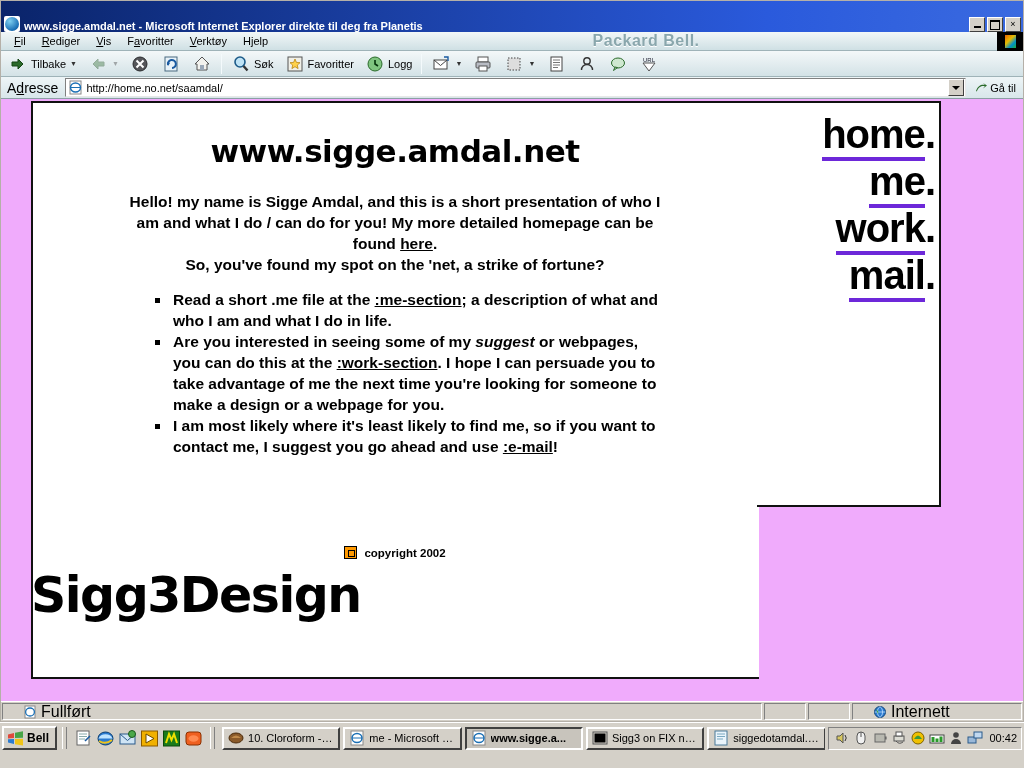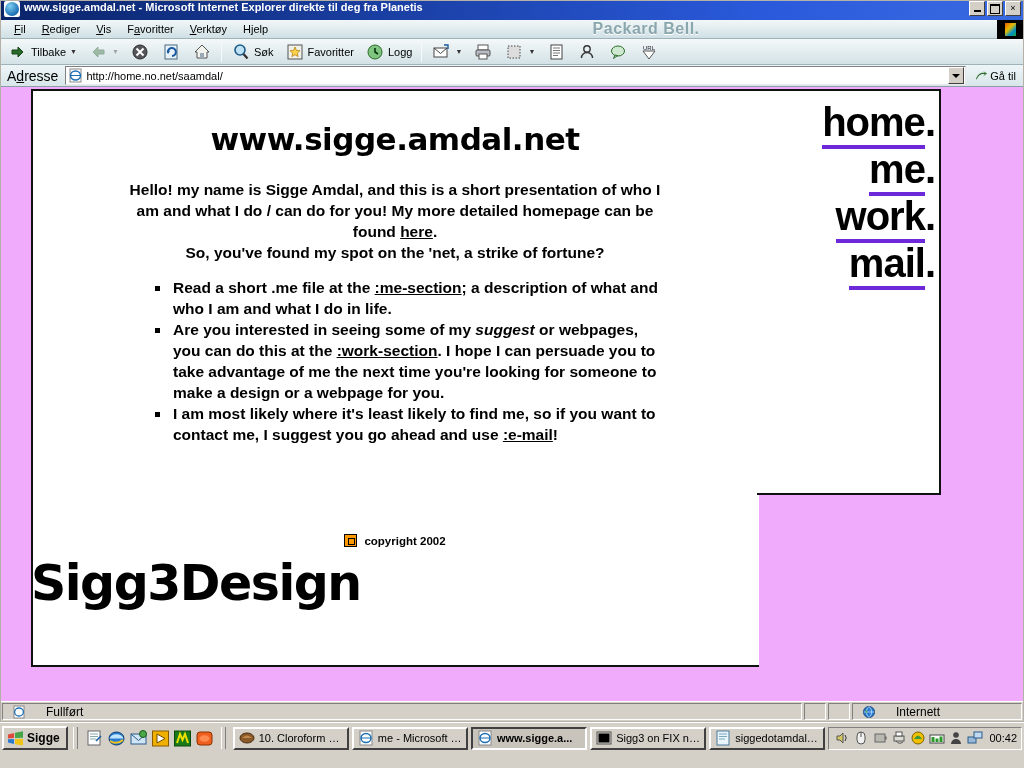--- a/index.html
+++ b/index.html
@@ -15,23 +15,23 @@
   #ie-window {
     position: absolute; left: 0; top: 0;
     width: 1024px; height: 722px;
     background: #d4d0c8;
     border: 1px solid #b5b0a8;
     display: flex; flex-direction: column;
   }
 
   
   .titlebar {
-    height: 19px;
+    height: 31px;
     background: linear-gradient(to right, #0a246a 0%, #2a5adc 75%, #3a6ae0 100%);
-    display: flex; align-items: flex-start;
+    display: flex; align-items: flex-end;
     padding: 0 2px 0 3px;
     flex: 0 0 auto;
   }
   .tb-icon {
     width: 16px; height: 16px; margin-right: 4px;
     background: #ffffff;
     border-radius: 2px;
     position: relative; flex: 0 0 auto;
     overflow: hidden;
   }
@@ -234,22 +234,22 @@
   
   .statusbar {
     height: 20px; flex: 0 0 auto;
     background: #d4d0c8; display: flex; align-items: stretch;
     border-top: 1px solid #ffffff;
     padding: 1px;
     gap: 2px;
   }
   .sb-pane {
     border: 1px solid; border-color: #808080 #ffffff #ffffff #808080;
-    display: flex; align-items: center; padding: 0 9px; gap: 20px;
-    font-size: 12px; color: #000; white-space: nowrap;
+    display: flex; align-items: center; padding: 0 20px; gap: 4px;
+    font-size: 16px; color: #000; white-space: nowrap;
   }
   .sb-main { flex: 1 1 auto; }
   .sb-small { width: 22px; }
   .sb-zone { width: 170px; }
 
   
   #taskbar {
     position: absolute; left: 0; top: 722px;
     width: 1024px; height: 46px;
     background: #d4d0c8;
@@ -558,21 +558,21 @@
   <div class="tray-row">
     <div class="start-btn">
       <span class="win-flag">
         <svg width="17" height="15" viewBox="0 0 17 15">
           <path d="M1 3.5 L7 2 L7 7 L1 7.6 Z" fill="#e04a3c"></path>
           <path d="M8 1.8 L16 0.3 L16 6.8 L8 7 Z" fill="#47a447"></path>
           <path d="M1 8.3 L7 8 L7 13 L1 11.6 Z" fill="#2a7ad0"></path>
           <path d="M8 8 L16 7.8 L16 14.5 L8 13.2 Z" fill="#f0c419"></path>
         </svg>
       </span>
-      <span>Sigge</span>
+      <span>Bell</span>
     </div>
     <div class="grip"></div>
     <div class="quicklaunch">
       <span class="ql-ico">
         <svg width="19" height="19" viewBox="0 0 19 19">
             <rect x="3" y="2" width="12" height="14" fill="#fff" stroke="#666"></rect>
             <path d="M5 5h8M5 7.5h8M5 10h6" stroke="#8aa"></path>
             <path d="M11 12 L16 7" stroke="#1a5aa0" stroke-width="1.6"></path>
           </svg>
       </span>

